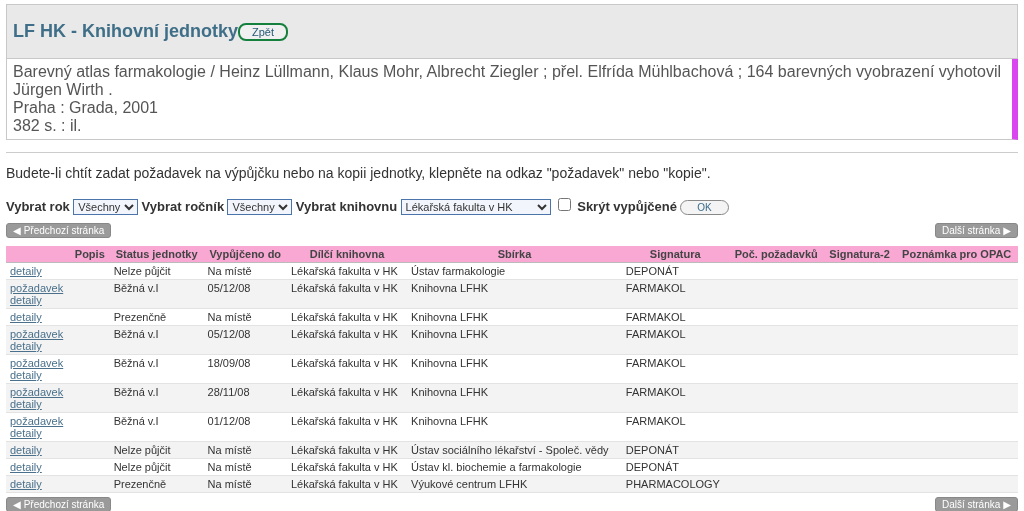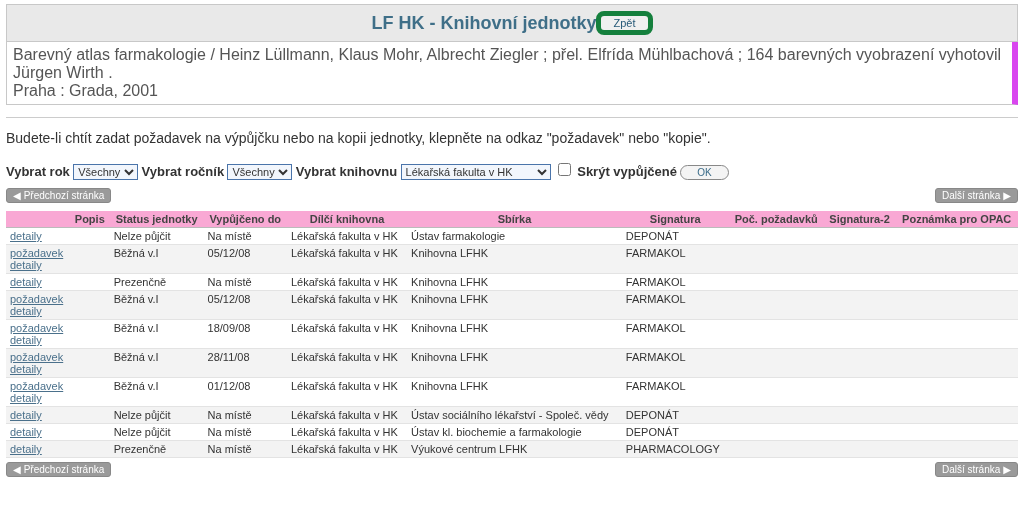--- a/index.html
+++ b/index.html
@@ -9,30 +9,30 @@
     margin: 0;
     padding: 4px 6px;
     background: #fff;
     width: 1024px;
     box-sizing: border-box;
   }
   a { color: #4a708b; text-decoration: underline; cursor: pointer; }
   .hdr-bar {
     background: #e9e9e9;
     border: 1px solid #c8c8c8;
-    padding: 6px 6px;
+    padding: 16px 6px;
     display: flex;
-    justify-content: center;
+    justify-content: flex-start;
     align-items: center;
   }
   .hdr-title { color: #3f6f88; font-weight: bold; font-size: 18px; }
   .btn {
     font-size: 11px;
     background: #f0f0f0;
-    border: 5px solid #15803d;
+    border: 2px solid #15803d;
     border-radius: 8px;
     padding: 0 12px;
     color: #275a78;
     cursor: pointer;
     line-height: 14px;
   }
   .citation-block {
     border-left: 1px solid #c8c8c8;
     border-right: 6px solid #d946ef;
     border-bottom: 1px solid #c8c8c8;
@@ -100,20 +100,21 @@
 <body>
 
 <div class="hdr-bar">
   <span class="hdr-title">LF HK - Knihovní jednotky</span>
   <button class="btn">Zpět</button>
 </div>
 
 <div class="citation-block">
   <div>Barevný atlas farmakologie / Heinz Lüllmann, Klaus Mohr, Albrecht Ziegler ; přel. Elfrída Mühlbachová ; 164 barevných vyobrazení vyhotovil Jürgen Wirth .</div>
   <div>Praha : Grada, 2001</div>
+  <div>382 s. : il.</div>
 </div>
 
 <div class="sep"></div>
 
 <div class="instr">Budete-li chtít zadat požadavek na výpůjčku nebo na kopii jednotky, klepněte na odkaz "požadavek" nebo "kopie".</div>
 
 <div class="filter-row">
   <strong>Vybrat rok</strong>
   <select><option>Všechny</option></select>
   <strong>Vybrat ročník</strong>

